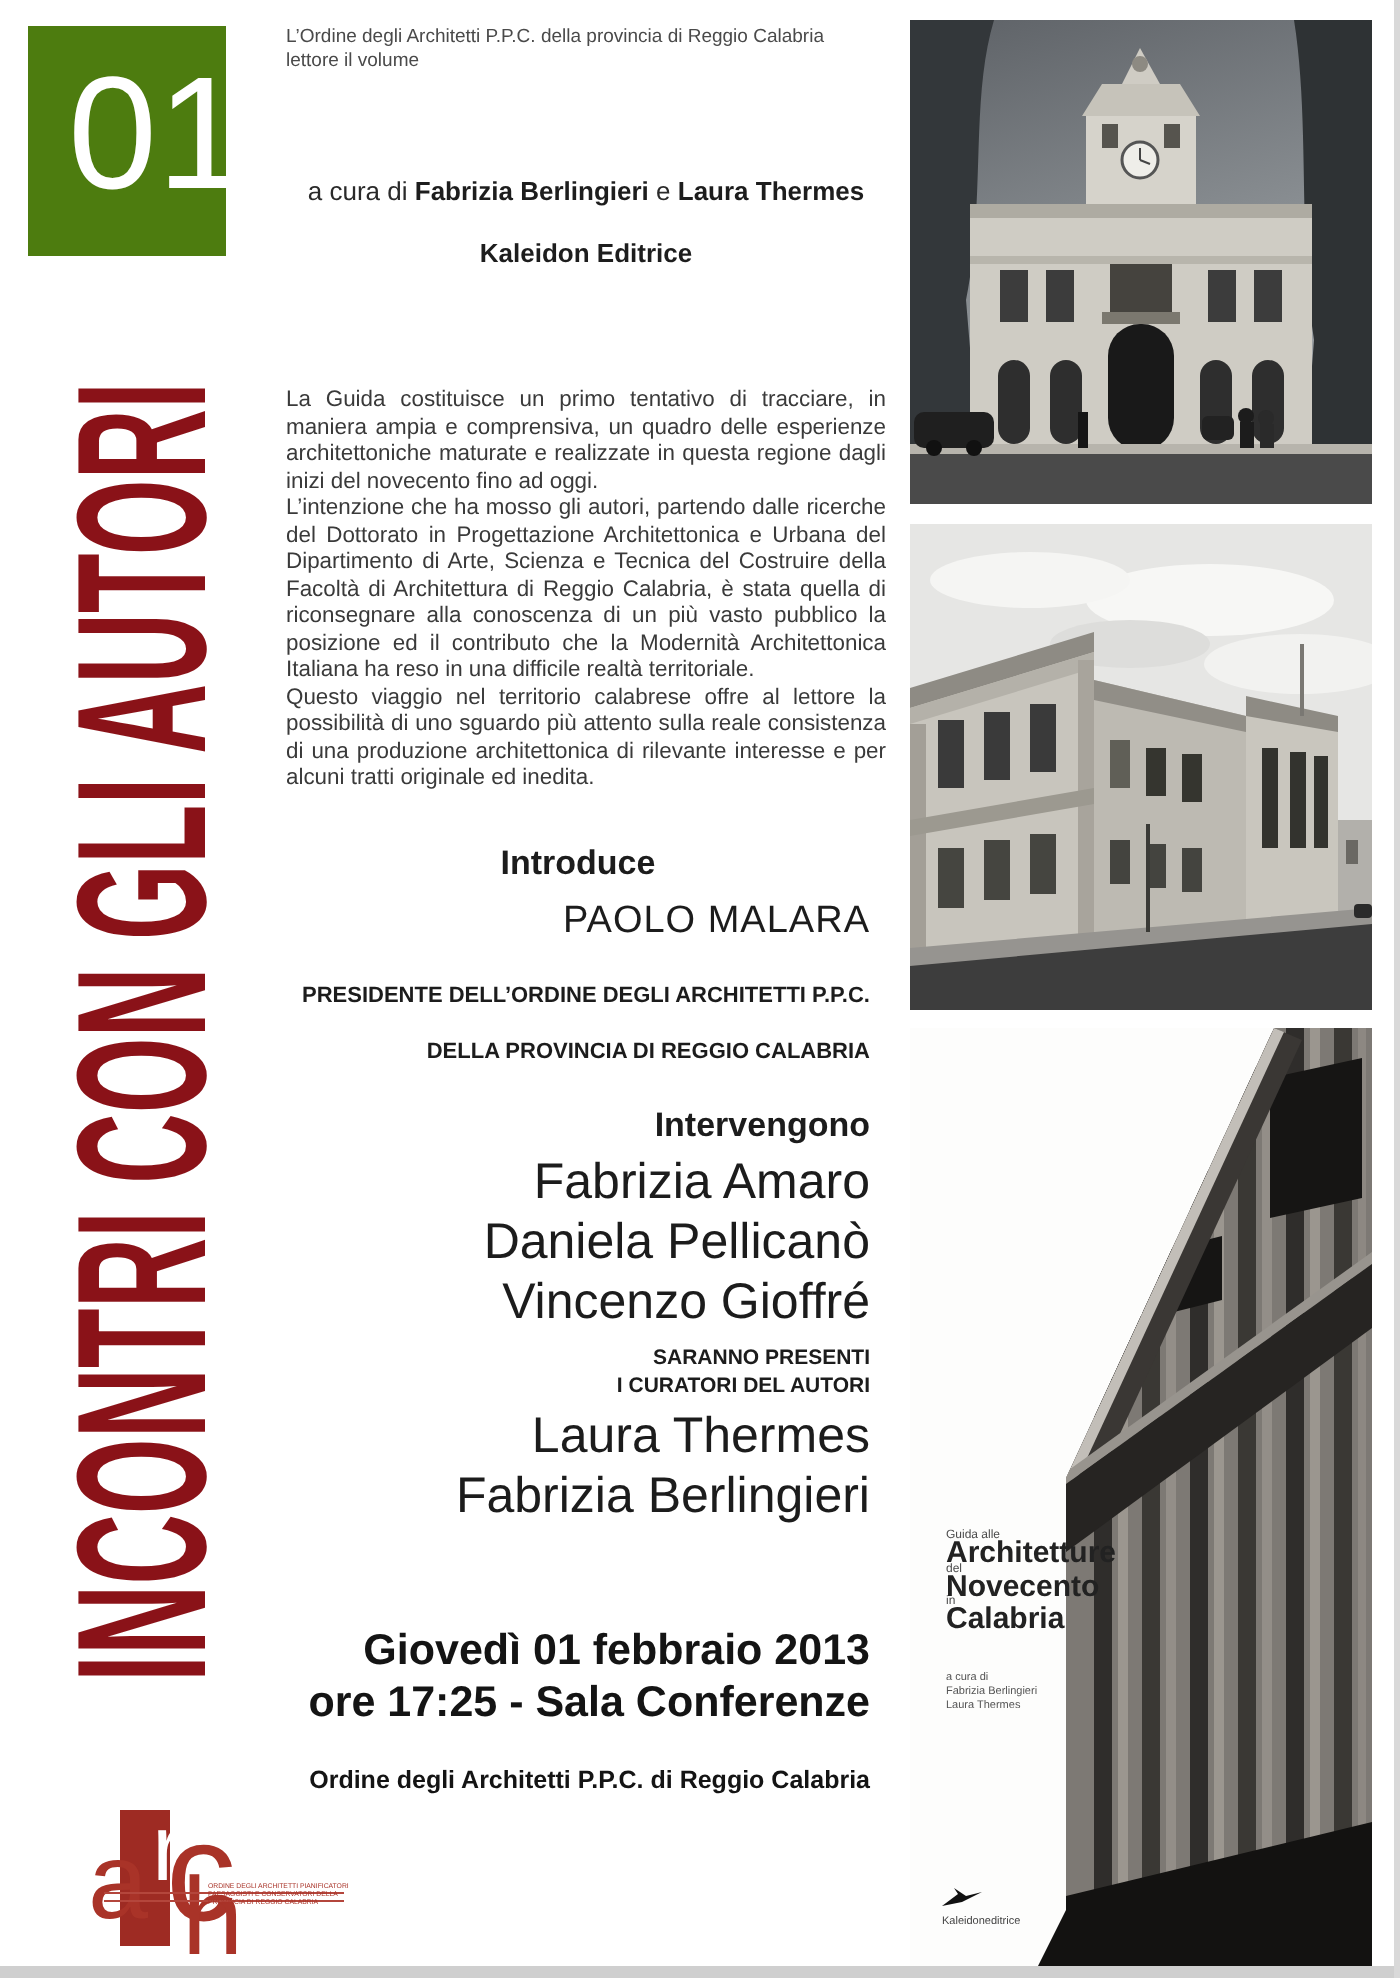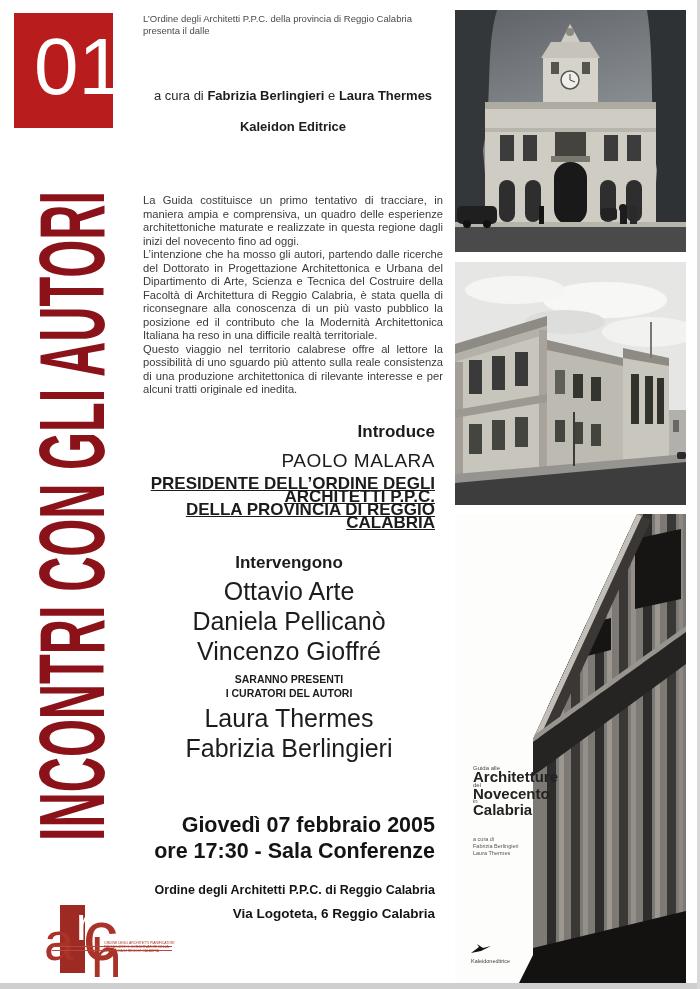--- a/index.html
+++ b/index.html
@@ -1,45 +1,45 @@
 <!DOCTYPE html>
 <html><head>
 <meta charset="utf-8">
 <style>
   * { margin:0; padding:0; box-sizing:border-box; }
   html,body { width:700px; height:989px; overflow:hidden; background:#c9c9c9;
               font-family:"Liberation Sans", sans-serif; }
   .poster { position:absolute; top:0; left:0; width:697px; height:983px; background:#ffffff; }
 
   
-  .issue-badge { position:absolute; left:14px; top:13px; width:99px; height:115px; background:#b91c1c; }
+  .issue-badge { position:absolute; left:14px; top:13px; width:99px; height:115px; background:#4d7c0f; }
   .issue-number { position:absolute; left:20px; top:14px; font-size:80px; line-height:1; color:#ffffff; font-weight:400; }
 
   
   .vertical-title { position:absolute; left:72px; top:516px; white-space:nowrap;
     font-size:92px; font-weight:bold; color:#8a1218; letter-spacing:0px;
     transform:translate(-50%,-50%) rotate(-90deg) scaleX(0.53); }
 
   
   .col { position:absolute; left:143px; width:300px; }
   .presenter { top:13px; font-size:9.5px; line-height:11.5px; color:#4a4a4a; text-align:left; }
   .book-title { top:66px; text-align:center; font-size:17.5px; font-weight:bold; color:#b5241e; line-height:18.5px; }
   .curators-line { top:88px; text-align:center; font-size:13px; color:#2a2a2a; line-height:15px; }
   .curators-line b { color:#1d1d1d; }
   .publisher-line { top:119px; text-align:center; font-size:13px; font-weight:bold; color:#1d1d1d; line-height:16px; }
 
   .description { top:174px; font-size:11.2px; line-height:13.5px; color:#3a3a3a; text-align:justify;margin-top:20px; }
   .description p { margin:0; }
 
   .intro-section { top:420px; width:292px; text-align:right; color:#1c1c1c; }
-  .intro-heading { font-size:17px; font-weight:bold; line-height:24px; }
+  .intro-heading { font-size:17px; font-weight:bold; line-height:24px;text-align:center; }
   .intro-speaker { font-size:19px; line-height:33px; letter-spacing:0.5px; }
-  .intro-role { font-size:17px; font-weight:bold; line-height:12.5px; margin-top:1px;text-decoration:underline; }
-
-  .speakers-section { top:550px; width:292px; text-align:center; color:#1c1c1c; }
+  .intro-role { font-size:11px; font-weight:bold; line-height:12.5px; margin-top:15px; }
+
+  .speakers-section { top:550px; width:292px; text-align:right; color:#1c1c1c; }
   .speakers-heading { font-size:17px; font-weight:bold; line-height:26px; }
   .speaker-name { font-size:25px; line-height:30px; }
   .speakers-note { font-size:10.5px; font-weight:bold; line-height:13.5px; margin-top:7px; }
   .curator-name { font-size:25px; line-height:30px; }
   .curators-group { margin-top:3px; }
 
   .event-section { top:812px; width:292px; text-align:right; color:#141414; }
   .event-main { font-size:21.5px; font-weight:bold; line-height:26px; }
   .event-organizer { font-size:12.5px; font-weight:bold; line-height:17px; margin-top:18px; }
   .address-line { top:906px; width:292px; text-align:right; font-size:13.5px; font-weight:bold; color:#141414; }
@@ -80,21 +80,21 @@
 <div class="poster">
 
   <div class="issue-badge">
     <div class="issue-number">01</div>
   </div>
 
   <div class="vertical-title">INCONTRI CON GLI AUTORI</div>
 
   <div class="col presenter">
     <div>L’Ordine degli Architetti P.P.C. della provincia di Reggio Calabria</div>
-    <div>presenta il dalle</div>
+    <div>lettore il volume</div>
   </div>
 
 
   <div class="col curators-line"><span>a cura di </span><b>Fabrizia Berlingieri</b><span> e </span><b>Laura Thermes</b></div>
   <div class="col publisher-line">Kaleidon Editrice</div>
 
   <div class="col description">
     <p>La Guida costituisce un primo tentativo di tracciare, in maniera ampia e comprensiva, un quadro delle esperienze architettoniche maturate e realizzate in questa regione dagli inizi del novecento fino ad oggi.</p>
     <p>L’intenzione che ha mosso gli autori, partendo dalle ricerche del Dottorato in Progettazione Architettonica e Urbana del Dipartimento di Arte, Scienza e Tecnica del Costruire della Facoltà di Architettura di Reggio Calabria, è stata quella di riconsegnare alla conoscenza di un più vasto pubblico la posizione ed il contributo che la Modernità Architettonica Italiana ha reso in una difficile realtà territoriale.</p>
     <p>Questo  viaggio nel territorio calabrese offre al lettore la possibilità di uno sguardo più attento sulla reale consistenza di una produzione architettonica di rilevante interesse e per alcuni tratti originale ed inedita.</p>
@@ -102,39 +102,38 @@
 
   <div class="col intro-section">
     <div class="intro-heading">Introduce</div>
     <div class="intro-speaker">PAOLO MALARA</div>
     <div class="intro-role">PRESIDENTE DELL’ORDINE DEGLI ARCHITETTI P.P.C.</div>
     <div class="intro-role">DELLA PROVINCIA DI REGGIO CALABRIA</div>
   </div>
 
   <div class="col speakers-section">
     <div class="speakers-heading">Intervengono</div>
-    <div class="speaker-name">Ottavio Arte</div>
+    <div class="speaker-name">Fabrizia Amaro</div>
     <div class="speaker-name">Daniela Pellicanò</div>
     <div class="speaker-name">Vincenzo Gioffré</div>
     <div class="speakers-note">
       <div>SARANNO PRESENTI</div>
       <div>I CURATORI DEL AUTORI</div>
     </div>
     <div class="curators-group">
       <div class="curator-name">Laura Thermes</div>
       <div class="curator-name">Fabrizia Berlingieri</div>
     </div>
   </div>
 
   <div class="col event-section">
-    <div class="event-main">Giovedì 07 febbraio 2005</div>
-    <div class="event-main">ore 17:30 - Sala Conferenze</div>
+    <div class="event-main">Giovedì 01 febbraio 2013</div>
+    <div class="event-main">ore 17:25 - Sala Conferenze</div>
     <div class="event-organizer">Ordine degli Architetti P.P.C. di Reggio Calabria</div>
   </div>
-  <div class="col address-line">Via Logoteta, 6 Reggio Calabria</div>
 
   <div class="photo" id="photo1">
     <svg width="231" height="242" viewBox="0 0 231 242">
       <defs>
         <linearGradient id="sky1" x1="0" y1="0" x2="0.3" y2="1">
           <stop offset="0" stop-color="#5d6166"></stop>
             <stop offset="0.6" stop-color="#8a8f93"></stop>
             <stop offset="1" stop-color="#a5a9ac"></stop>
         </linearGradient>
       </defs>

